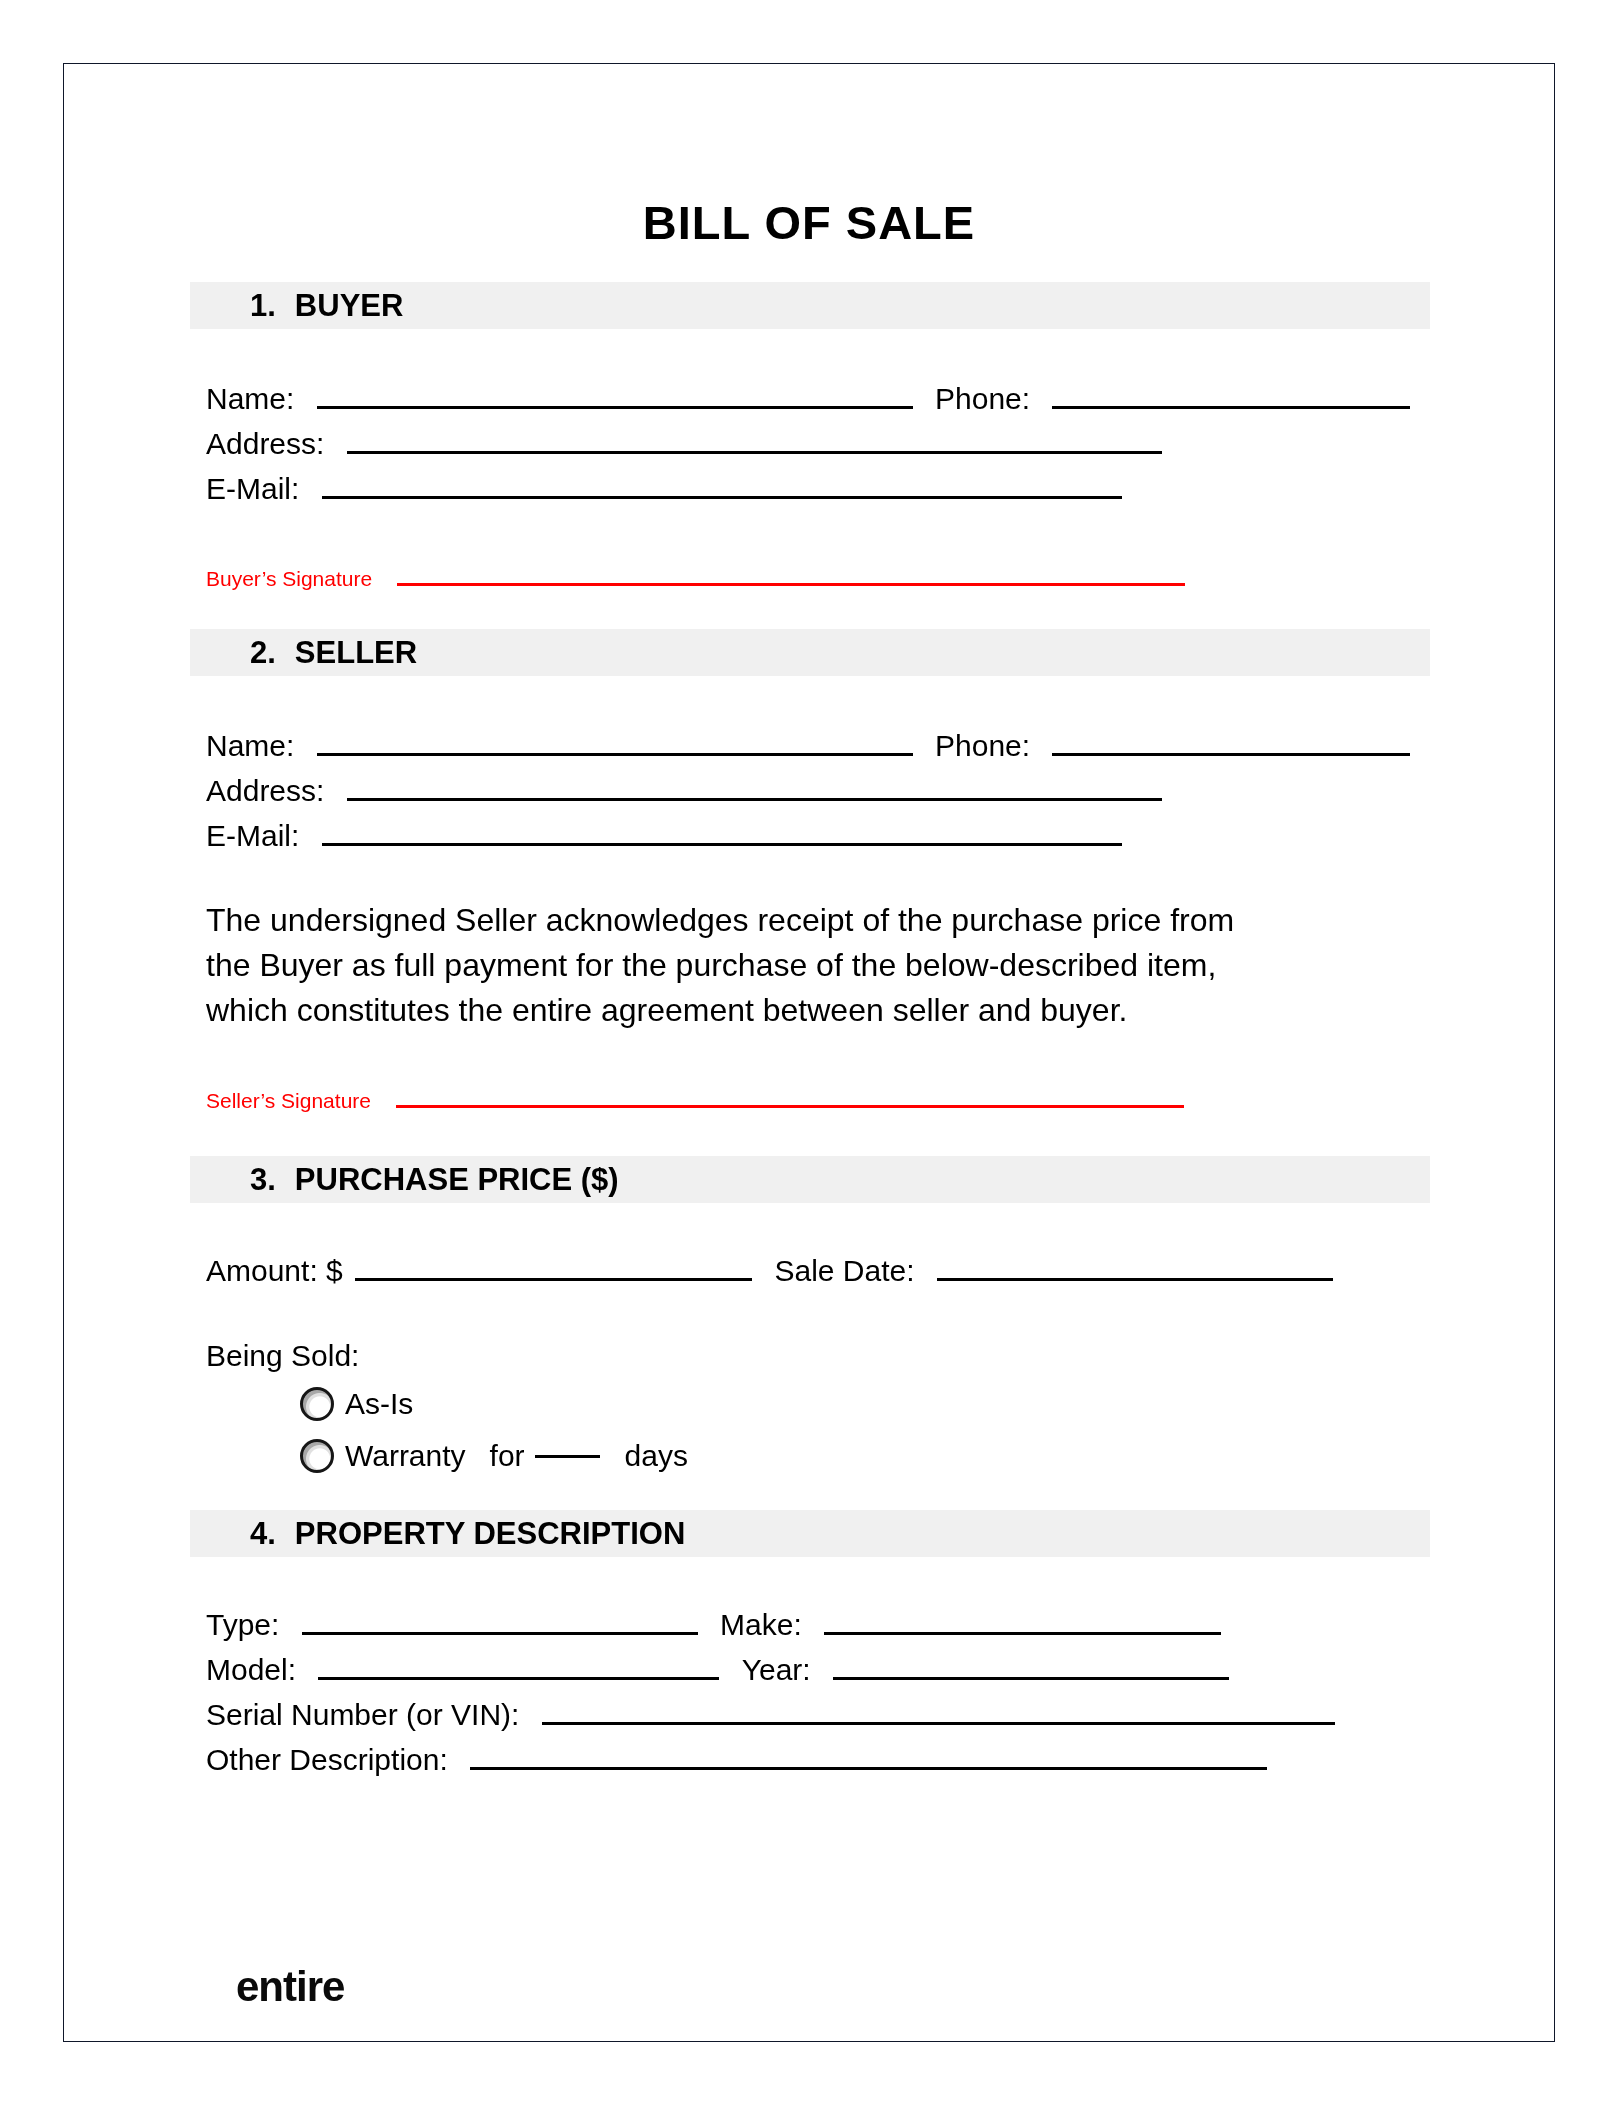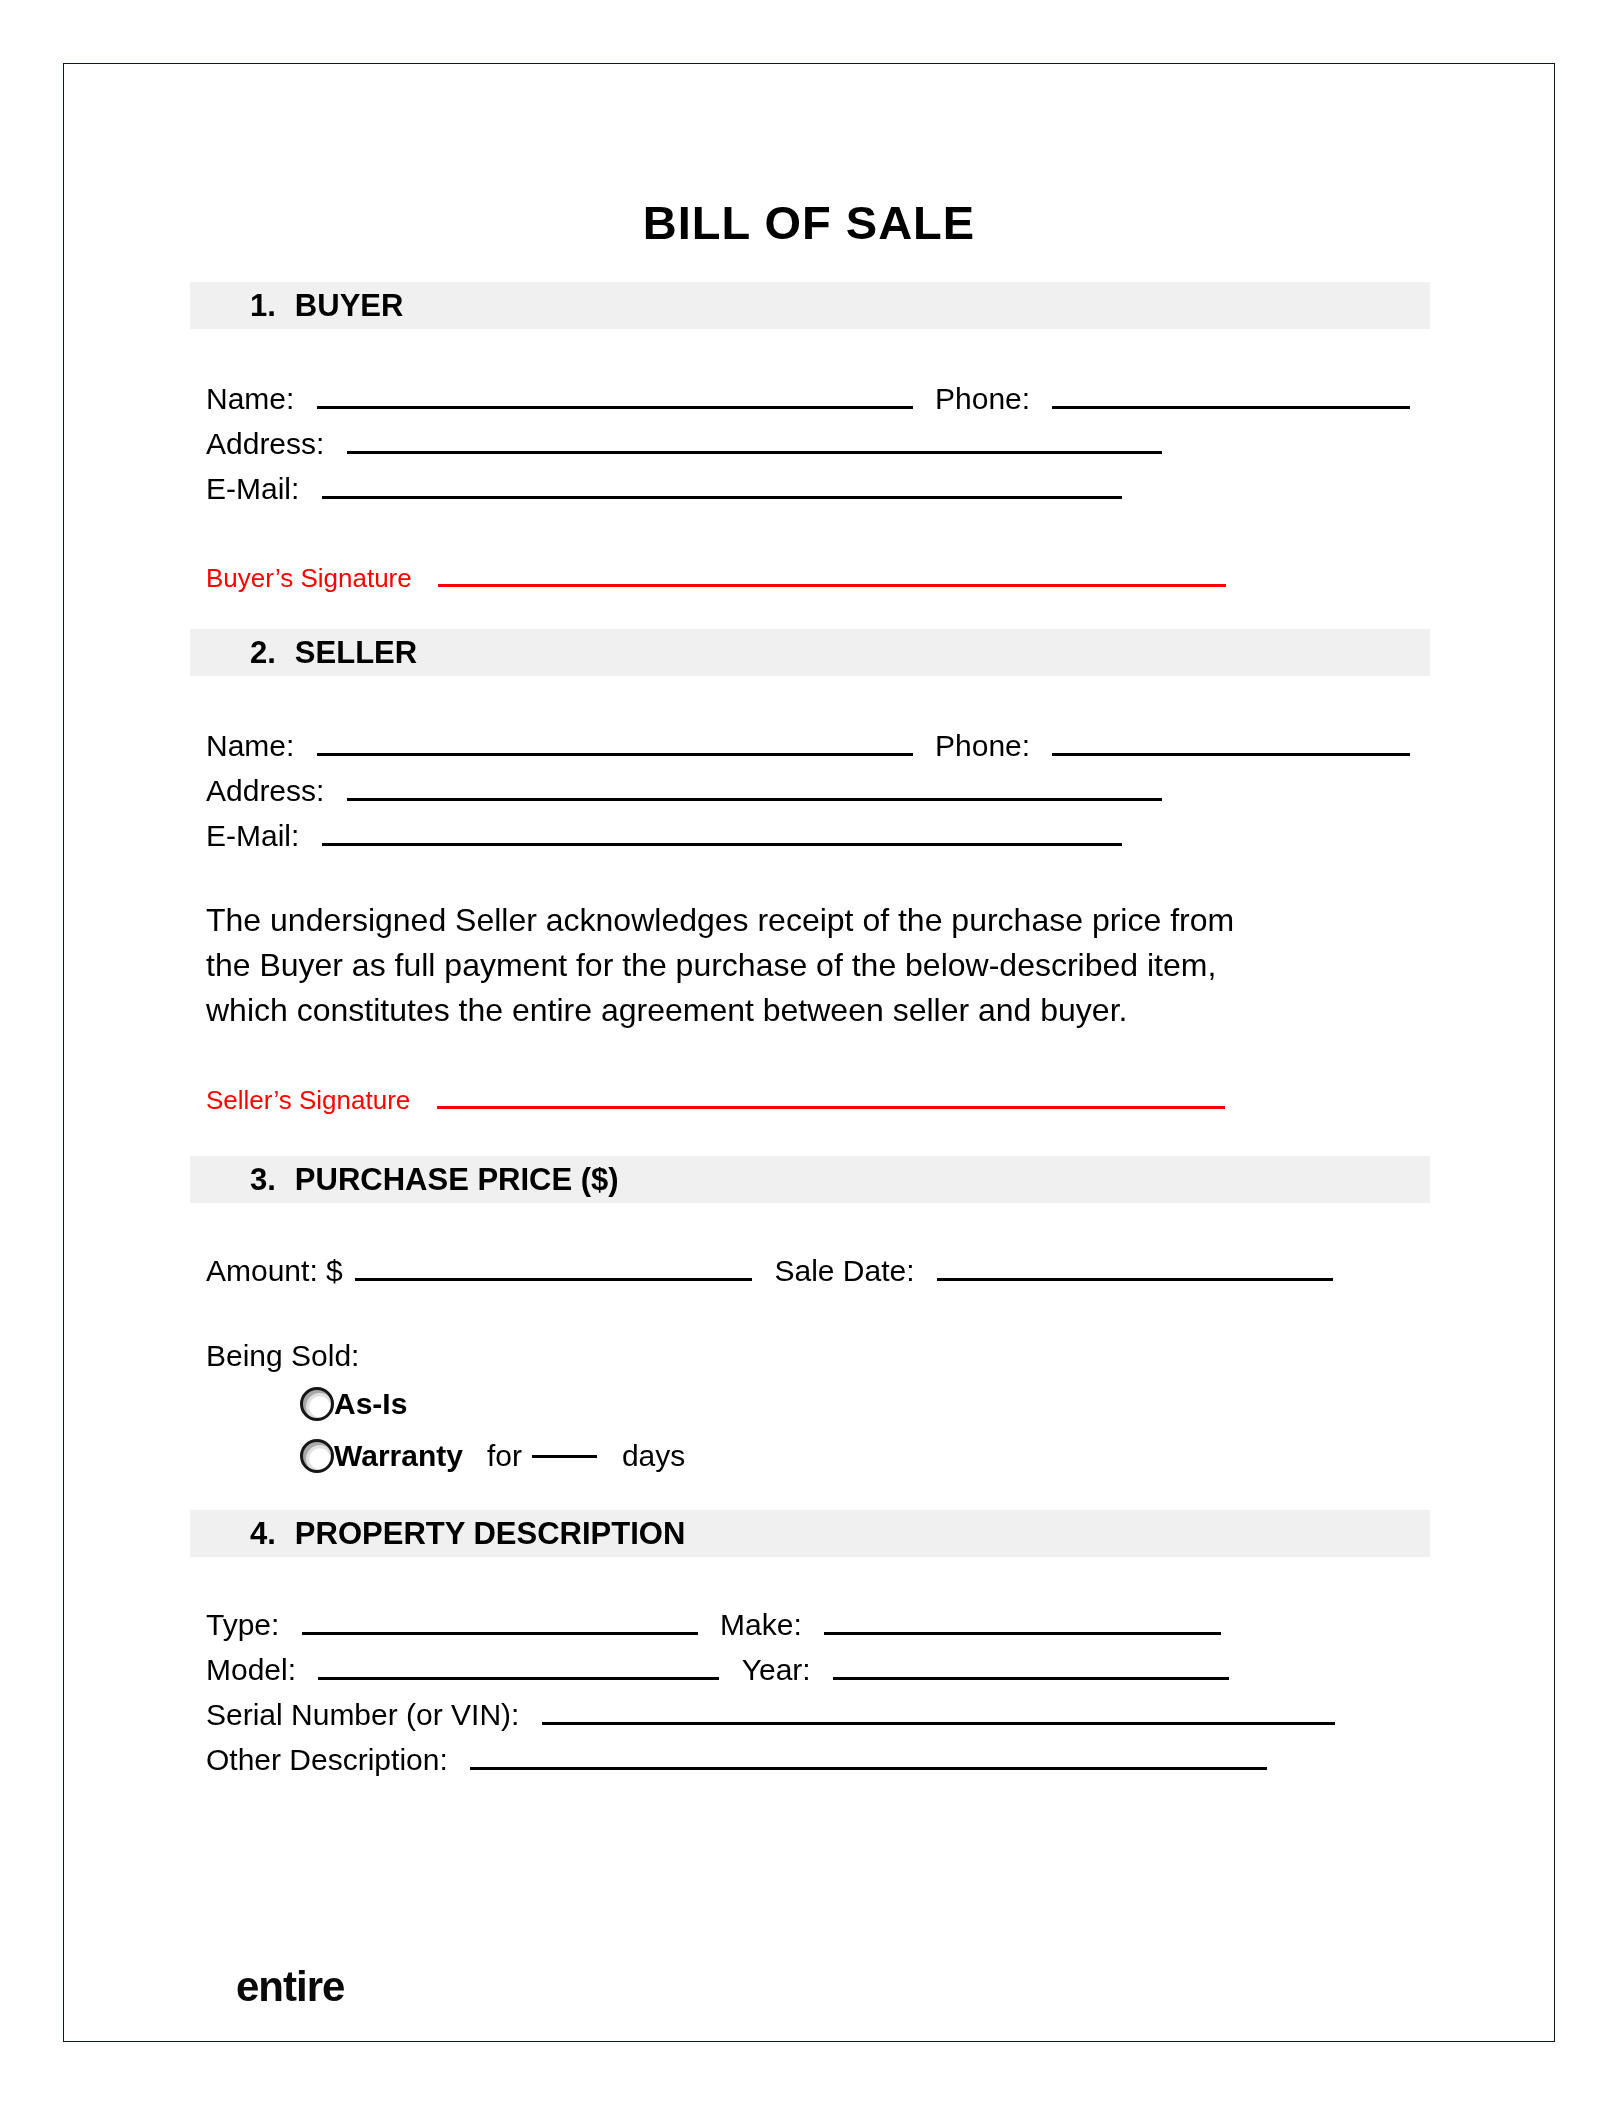--- a/index.html
+++ b/index.html
@@ -55,21 +55,21 @@
   .w800{width:800px;}
   .w788{width:788px;}
   .w397{width:397px;}
   .w396{width:396px;}
   .w401{width:401px;}
   .w793{width:793px;}
   .w797{width:797px;}
   .w65{width:65px;margin-left:10px;}
   .sig-row{
     margin-top:45px;margin-left:142px;
-    font-size:26px;line-height:45px;height:45px;
+    font-size:21px;line-height:45px;height:45px;
     color:#ff0000;white-space:nowrap;
   }
   .sig-row .blank{border-color:#ff0000;margin-left:19px;}
   .para{
     margin-top:40px;margin-left:142px;
     font-size:32px;line-height:45px;
   }
   .para div{white-space:nowrap;}
   .sig2{margin-top:45px;}
   .amount-row{margin-top:45px;}
@@ -80,21 +80,21 @@
     display:flex;align-items:center;
     font-size:30px;
   }
   .radio{
     width:34px;height:34px;border-radius:50%;
     box-sizing:border-box;
     border:3px solid #161616;
     background:radial-gradient(circle at 60% 60%, #ffffff 0 42%, #e0e0e0 46% 56%, #a8a8a8 60% 74%, #787878 78% 100%);
     flex:0 0 auto;
   }
-  .opt-label{font-weight:bold;}
+  .opt-label{font-weight:normal;margin-left:11px;}
   .opt-mid{margin-left:24px;}
   .opt-after{margin-left:25px;}
   .footer-logo{
     margin-top:180px;margin-left:172px;
     font-size:42px;font-weight:bold;line-height:50px;
     letter-spacing:-1px;
     color:#0a0a0a;
   }
 </style>
 </head>

